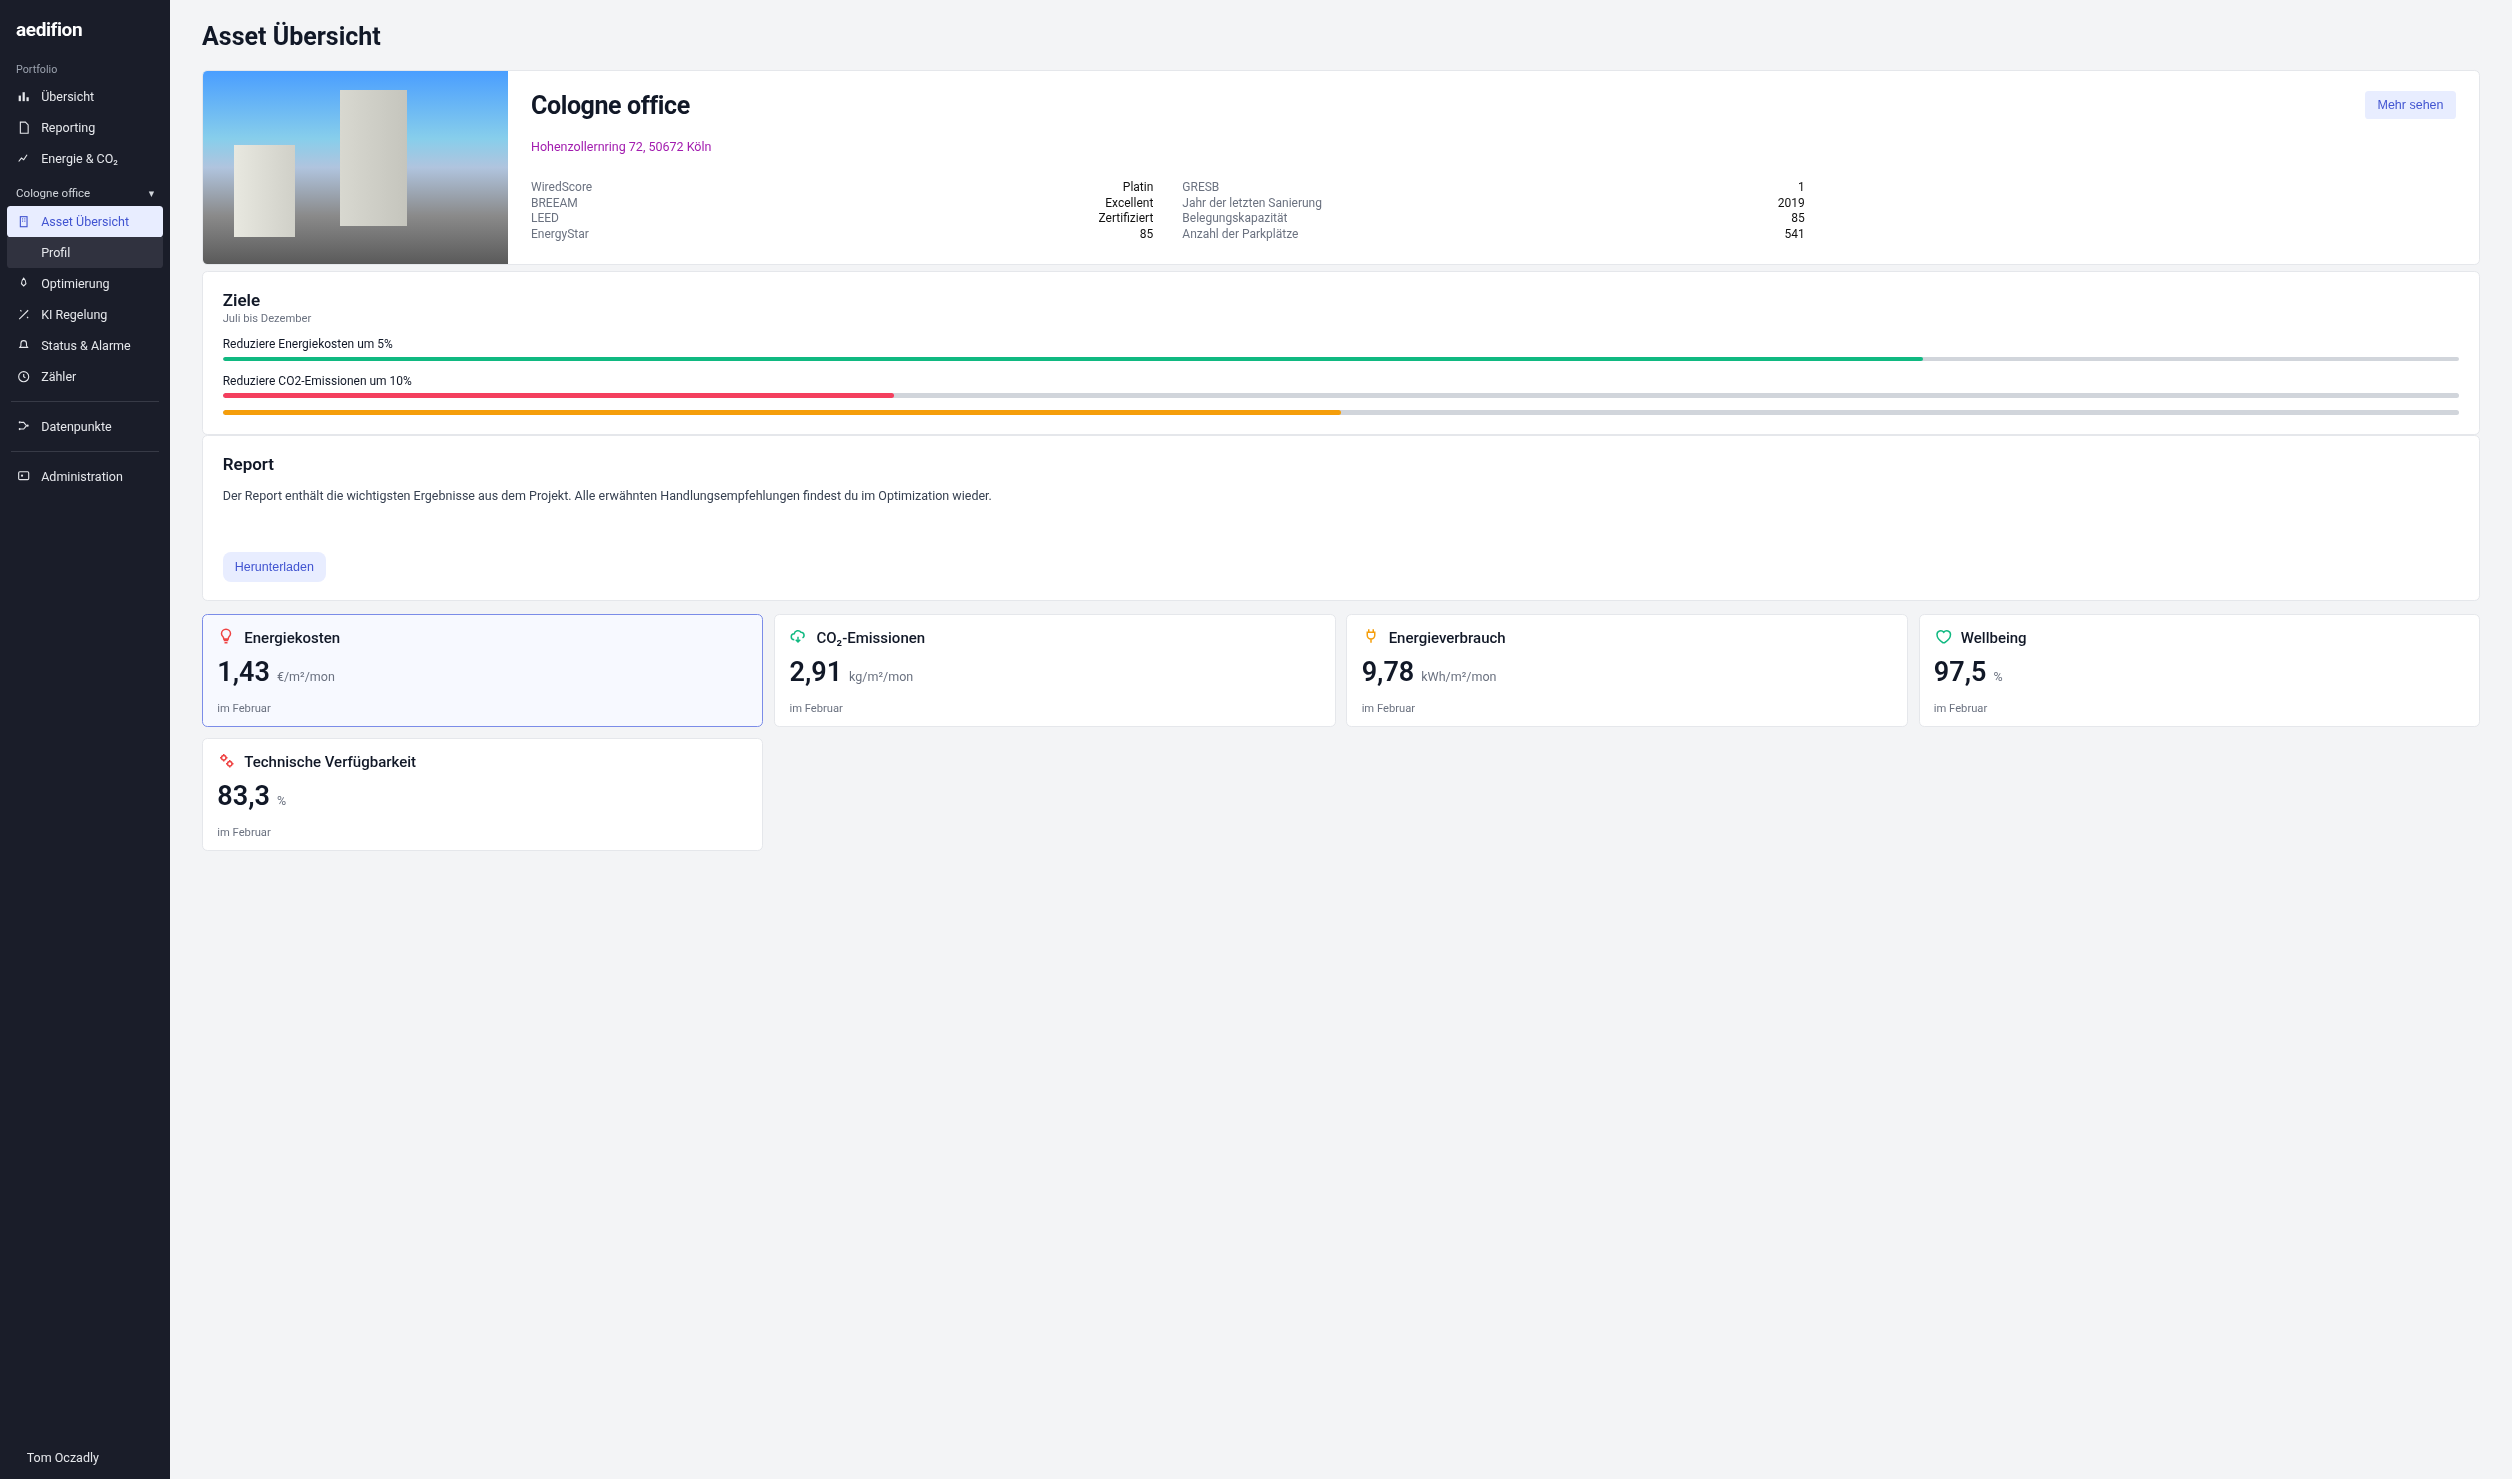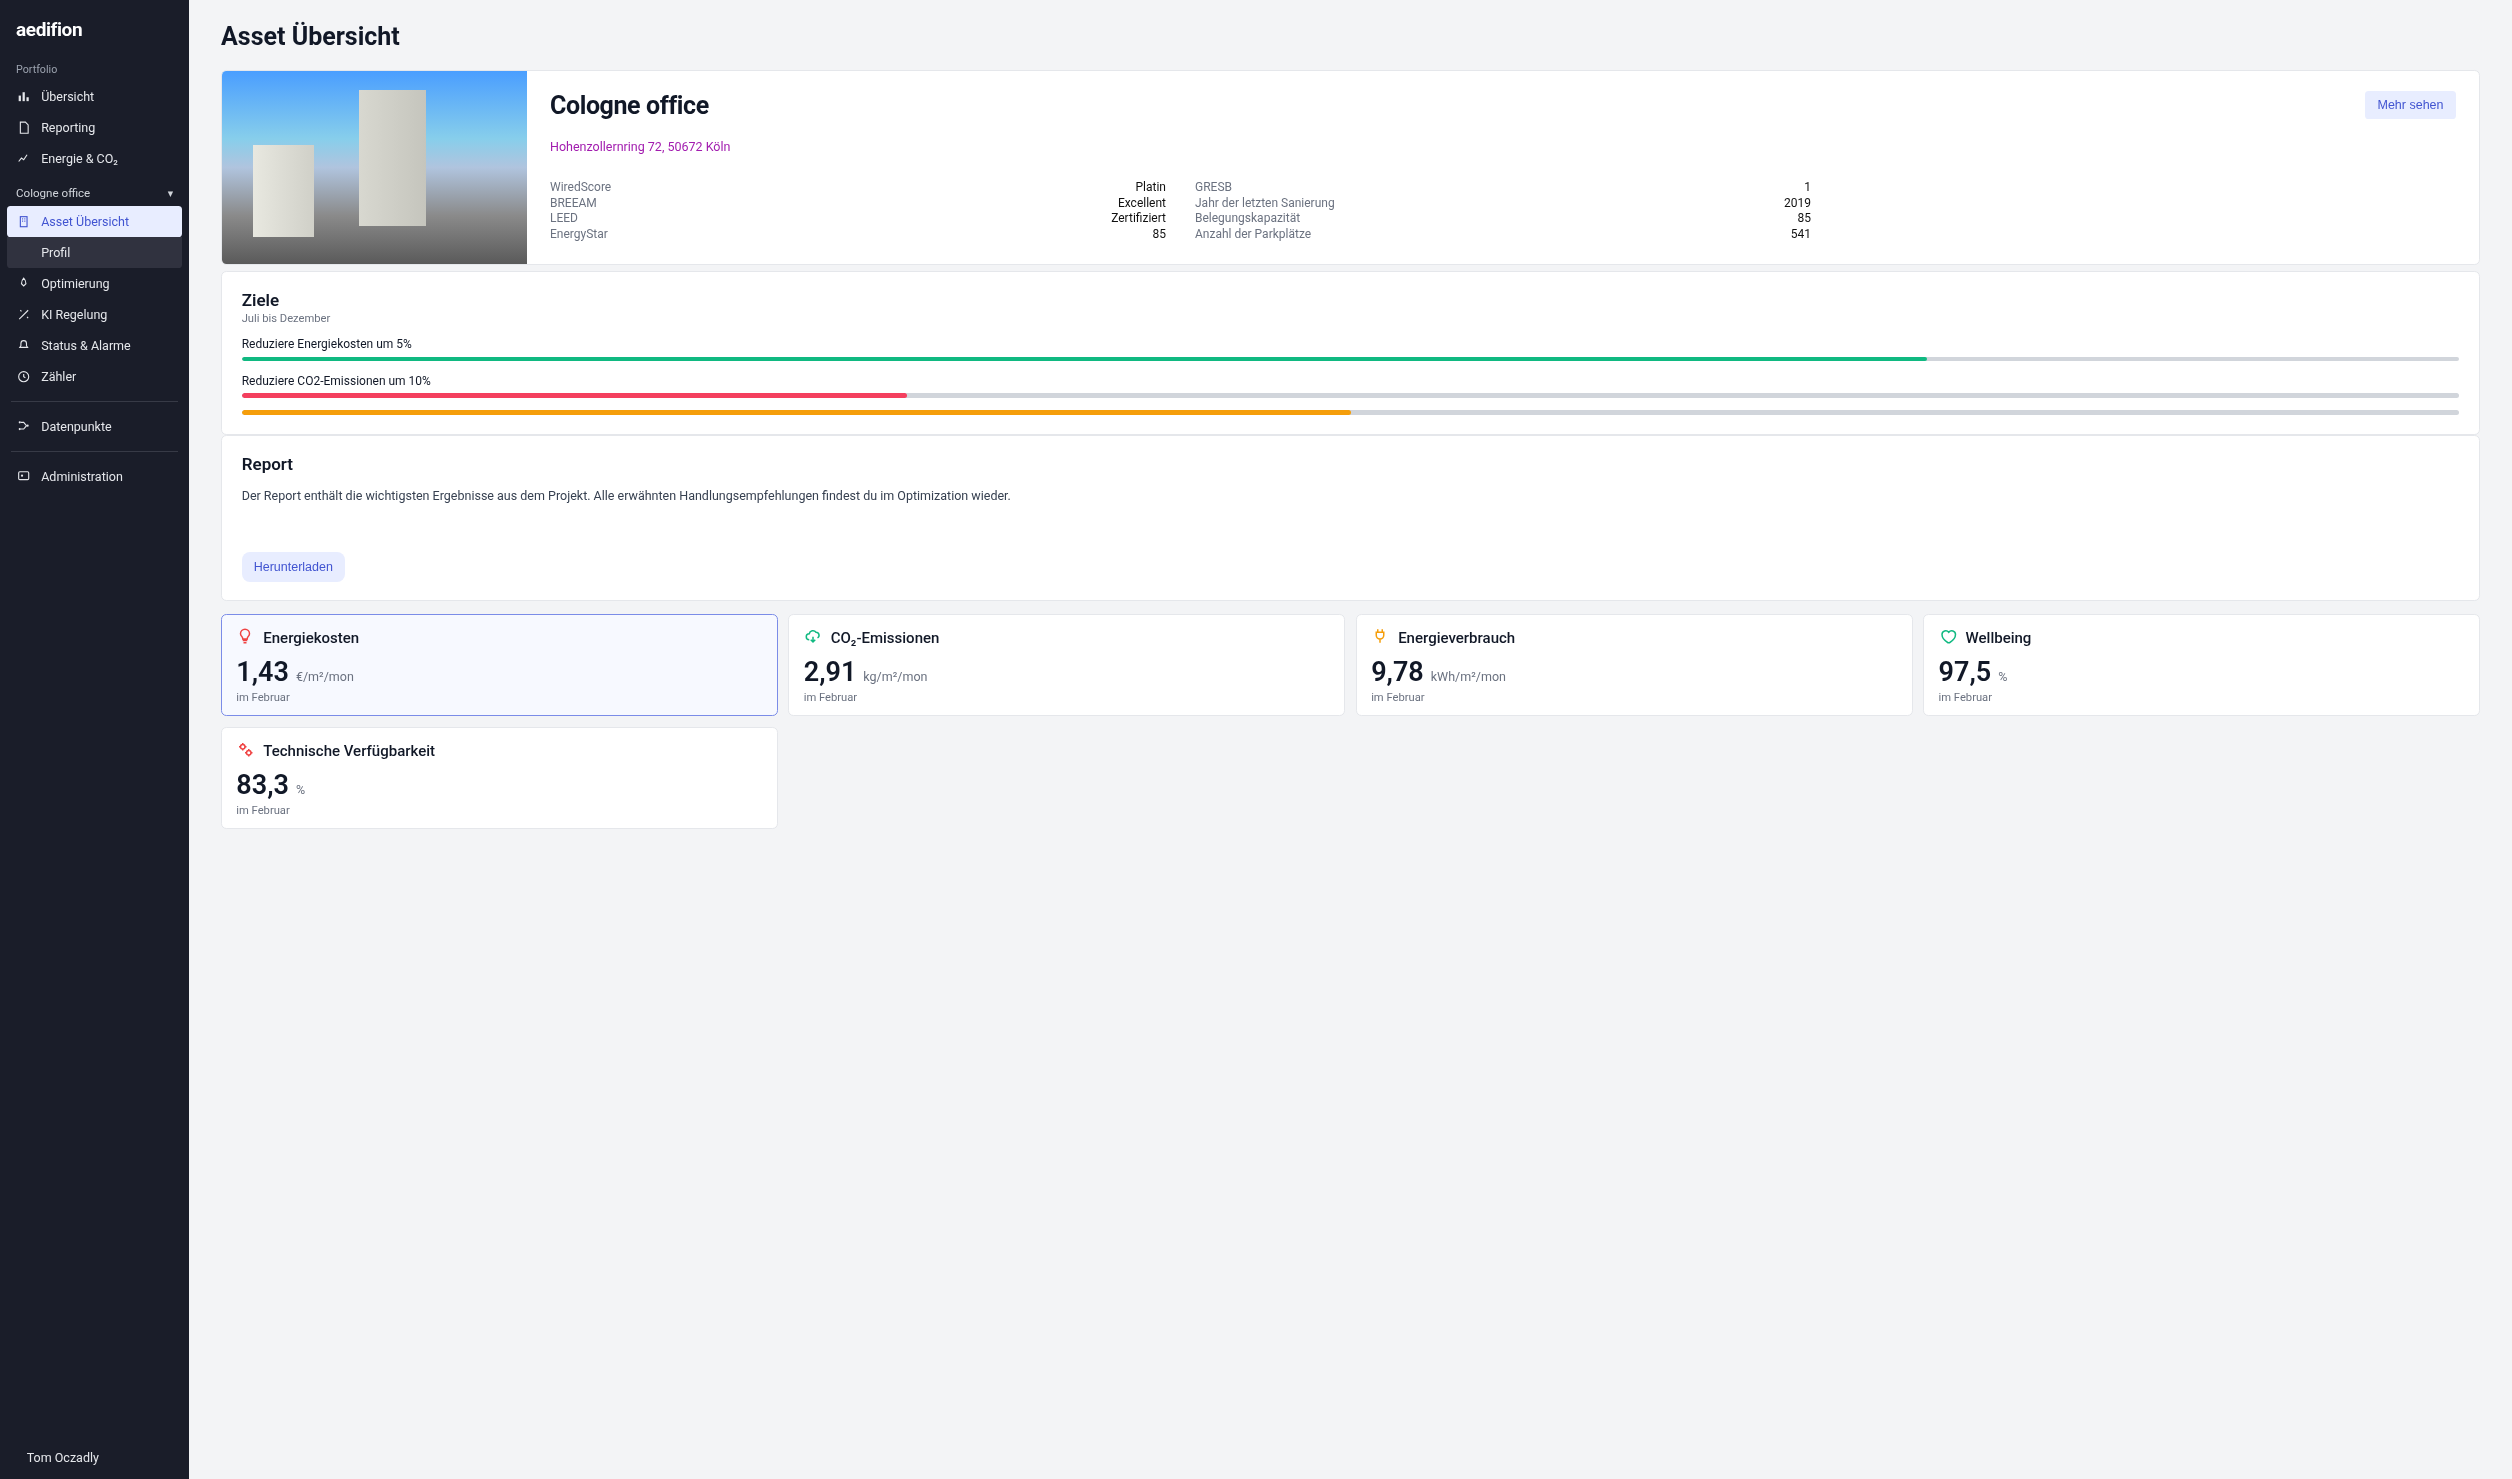--- a/index.html
+++ b/index.html
@@ -5,21 +5,21 @@
   * { box-sizing: border-box; margin: 0; padding: 0; }
   body {
     font-family: -apple-system, BlinkMacSystemFont, "Segoe UI", Roboto, sans-serif;
     background: #f3f4f6;
     color: #111827;
     display: flex;
     height: 100vh;
     overflow: hidden;
   }
   .sidebar {
-    width: 189px;
+    width: 170px;
     background: #1a1d29;
     color: #e5e7eb;
     display: flex;
     flex-direction: column;
     flex-shrink: 0;
   }
   .logo {
     font-size: 19px;
     font-weight: 700;
     color: #fff;
@@ -159,21 +159,21 @@
   }
   .kpi {
     background:#fff; border:0.9px solid #e5e7eb; border-radius:5.4px;
     padding: 12.5px 14.3px 10.7px;
   }
   .kpi.selected { border:1.3px solid #7b8ce8; background:#f7f9ff; }
   .kpi-head { display:flex; align-items:center; gap:9px; font-size:15px; font-weight:500;}
   .kpi-head svg { width:18px; height:18px; }
   .kpi-val { font-size:27px; font-weight:600; margin-top:7.2px; display:flex; align-items:baseline; gap:7px;}
   .kpi-unit { font-size:12.5px; font-weight:400; color:#6b7280; }
-  .kpi-sub { font-size:11.2px; color:#6b7280; margin-top:3px;}
+  .kpi-sub { font-size:11.2px; color:#6b7280; margin-top:14px;}
   .kpi-row2 { margin-top:10.7px; display:grid; grid-template-columns: repeat(4,1fr); gap:10.7px;}
   .chev { font-size:10.7px; }
 </style>
 </head>
 <body>
 
 <aside class="sidebar">
   <div class="logo">aedifion</div>
   <div class="section-label">Portfolio</div>
   <ul class="nav" id="nav1">

